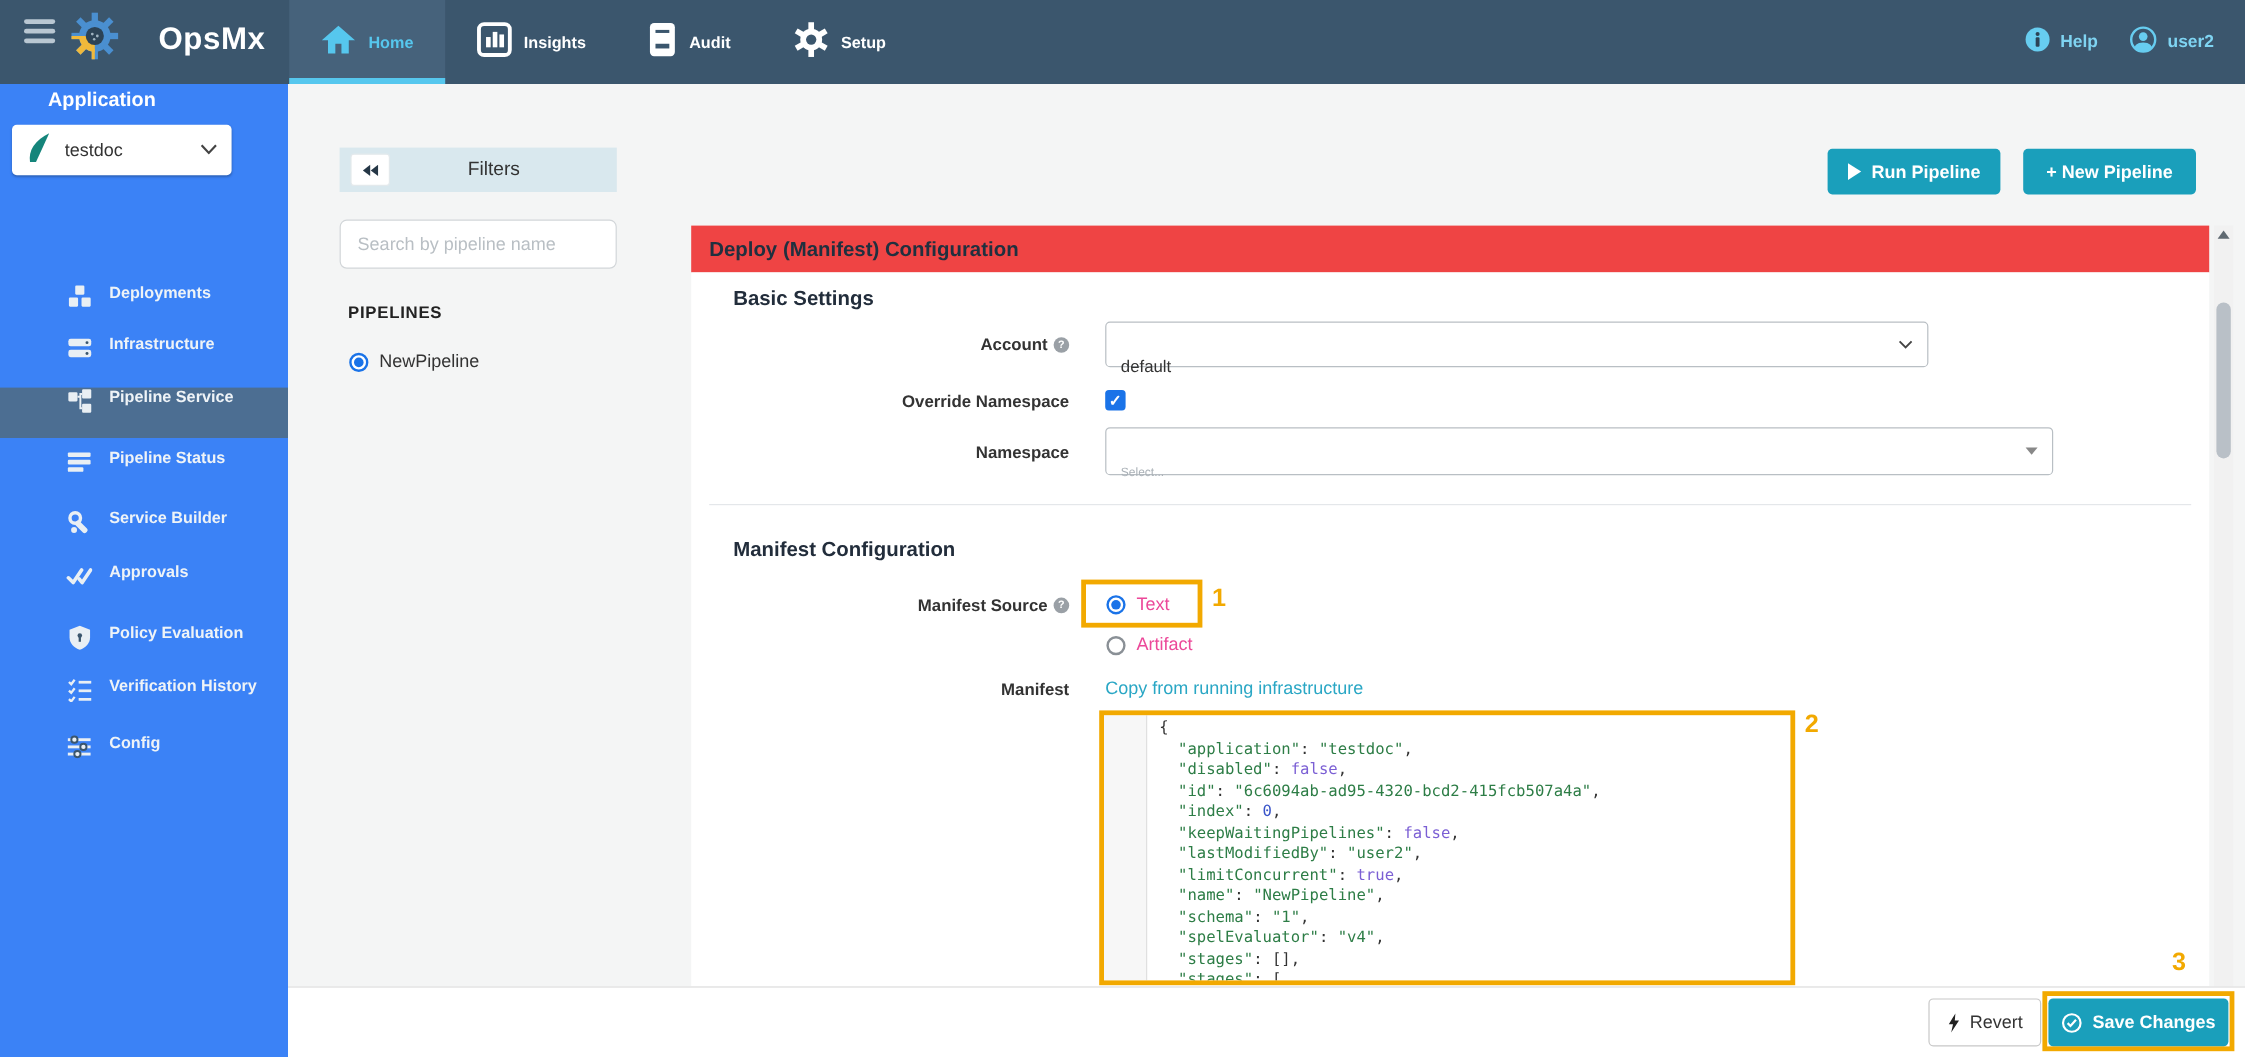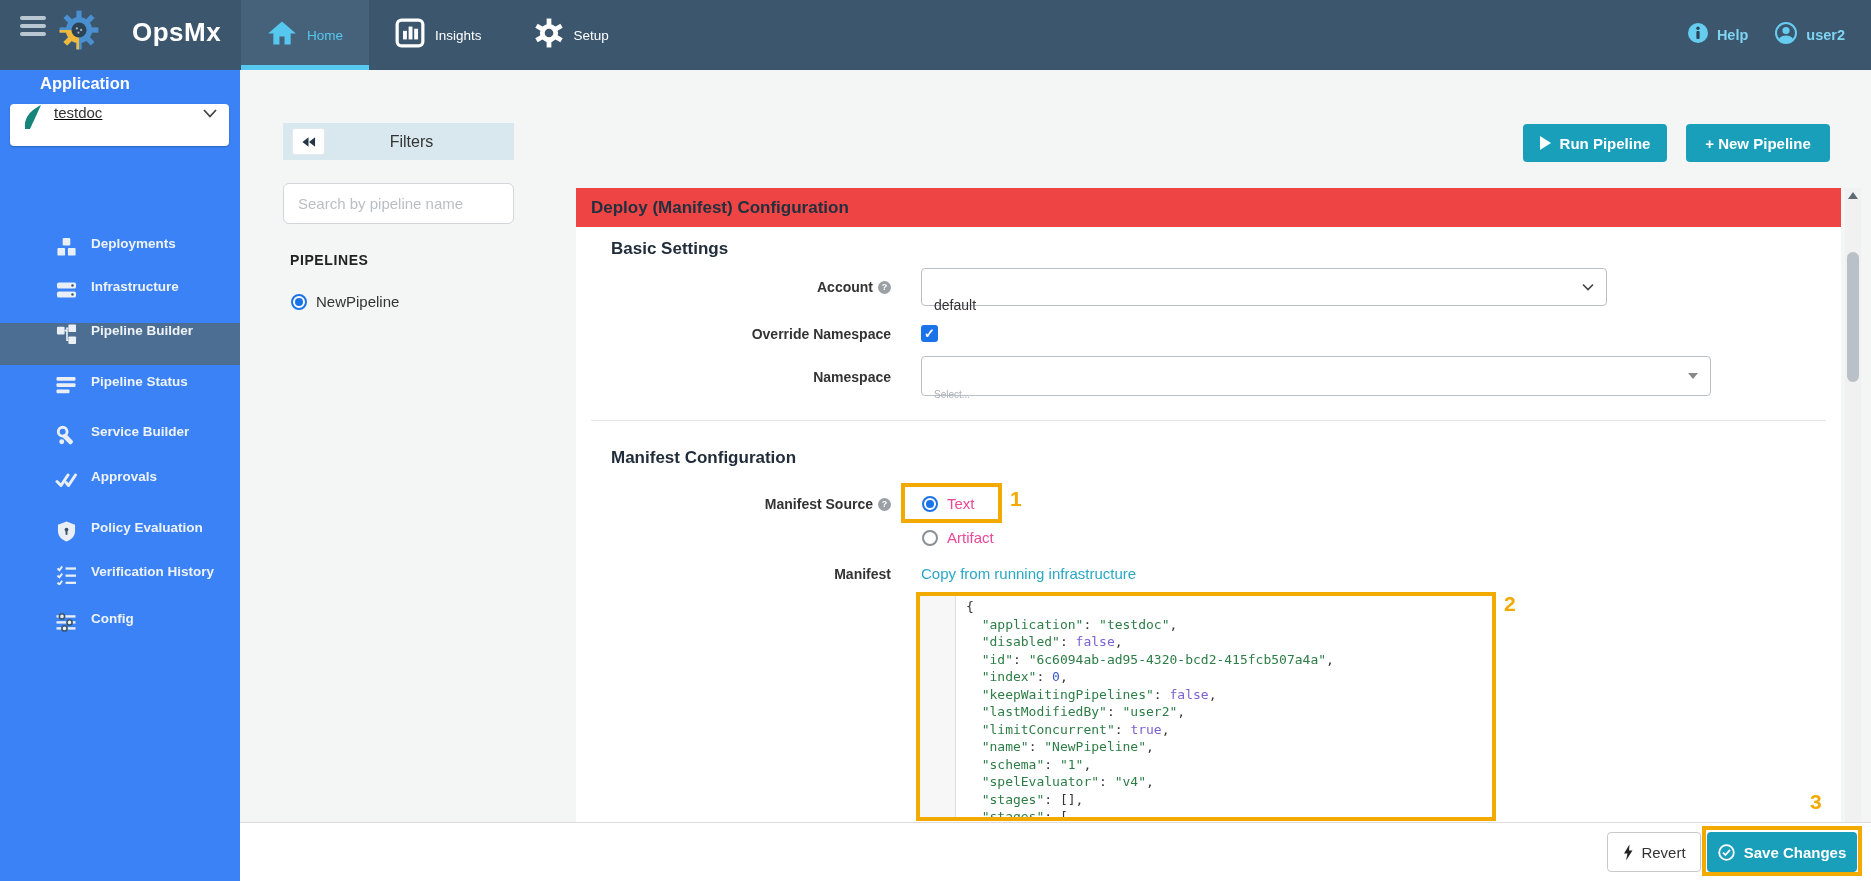--- a/index.html
+++ b/index.html
@@ -9,31 +9,31 @@
 
   
   .navbar { left:0; top:0; width:1871px; height:70px; background:#3b566d; z-index:5; }
   .hamburger { left:20px; top:16px; width:28px; height:22px; cursor:pointer; }
   .hamburger span { display:block; width:26px; height:3.5px; background:#b9c7d2; border-radius:2px; margin-bottom:4.5px; }
   .brand { left:58px; top:9px; display:flex; align-items:center; gap:6px; }
   .brand-text { color:#ffffff; font-size:26px; font-weight:bold; letter-spacing:0.5px;margin-left:26px; }
   .nav-tabs { left:241px; top:0; height:70px; display:flex; }
   .nav-tab { height:70px; display:flex; align-items:center; gap:10px; padding:0 26px; cursor:pointer; }
   .nav-tab.active { background:#46627b; border-bottom:5px solid #56c7ee; padding-top:5px; }
-  .nav-tab .tab-label { color:#ffffff; font-size:13.5px; font-weight:normal; }
+  .nav-tab .tab-label { color:#ffffff; font-size:13.5px; font-weight:bold; }
   .nav-tab.active .tab-label { color:#56c7ee; }
   .nav-right { right:26px; top:0; height:70px; display:flex; align-items:center; gap:26px; }
   .nav-right .nav-chip { display:flex; align-items:center; gap:8px; cursor:pointer; }
   .nav-right .chip-label { color:#7fd4f2; font-size:14.5px; font-weight:bold; }
 
   
   .sidebar { left:0; top:70px; width:240px; height:811px; background:#3b82f6; z-index:4; }
   .app-section-label { position:absolute; left:40px; top:4px; color:#ffffff; font-size:16.5px; font-weight:bold; }
-  .app-selector { position:absolute; left:10px; top:34px; width:219px; height:42px; background:#ffffff; border-radius:4px;
-                  display:flex; align-items:flex-start; padding:0 12px; gap:10px; cursor:pointer; box-shadow:0 1px 2px rgba(0,0,0,.25);text-decoration:underline; }
+  .app-selector { position:absolute; left:10px; top:34px; width:183px; height:42px; background:#ffffff; border-radius:4px;
+                  display:flex; align-items:center; padding:0 12px; gap:10px; cursor:pointer; box-shadow:0 1px 2px rgba(0,0,0,.25); }
   .app-selector .app-name { flex:1; color:#333; font-size:15px; }
   .side-item { position:absolute; left:0; width:240px; height:30px; display:flex; align-items:flex-start; gap:14px; padding-left:55px; cursor:pointer; }
   .side-item.selected { height:42px; background:#4c6e92; }
   .side-item .side-label { color:#eef3f7; font-size:13.5px; font-weight:bold; }
   .side-icon { width:22px; height:22px; flex:0 0 22px; display:flex; align-items:center; justify-content:center; }
 
   
   .filters-bar { left:283px; top:123px; width:231px; height:37px; background:#d9e8ee; display:flex; align-items:center; }
   .filters-collapse-btn { position:absolute; left:9px; top:5px; width:33px; height:27px; background:#ffffff; border:1px solid #e3e9ec; border-radius:3px;
                           display:flex; align-items:center; justify-content:center; cursor:pointer; }
@@ -164,20 +164,30 @@
           <rect x="2" y="2" width="24" height="24" rx="4" fill="none" stroke="#fff" stroke-width="3"></rect>
           <rect x="7.5" y="12" width="3.6" height="8" fill="#fff"></rect>
             <rect x="12.7" y="8" width="3.6" height="12" fill="#fff"></rect>
             <rect x="17.9" y="10" width="3.6" height="10" fill="#fff"></rect>
         </svg>
       </span>
       <span class="tab-label">Insights</span>
     </div>
     <div class="nav-tab">
       <span>
+        <svg width="24" height="30" viewBox="0 0 20 26">
+          <rect x="1" y="1" width="18" height="24" rx="3" fill="#fff"></rect>
+          <rect x="5" y="6" width="10" height="2.2" fill="#3b566d"></rect>
+            <rect x="5" y="16" width="10" height="3.4" fill="#3b566d"></rect>
+        </svg>
+      </span>
+      <span class="tab-label">Audit</span>
+    </div>
+    <div class="nav-tab">
+      <span>
         <svg width="30" height="30" viewBox="0 0 28 28">
           <g fill="#fff">
             <circle cx="14" cy="14" r="8.5"></circle>
             <rect x="11.8" y="0.5" width="4.4" height="6"></rect>
               <rect x="11.8" y="0.5" width="4.4" height="6" transform="rotate(60 14 14)"></rect>
             <rect x="11.8" y="0.5" width="4.4" height="6" transform="rotate(120 14 14)"></rect>
               <rect x="11.8" y="0.5" width="4.4" height="6" transform="rotate(180 14 14)"></rect>
             <rect x="11.8" y="0.5" width="4.4" height="6" transform="rotate(240 14 14)"></rect>
               <rect x="11.8" y="0.5" width="4.4" height="6" transform="rotate(300 14 14)"></rect>
           </g>
@@ -261,21 +271,21 @@
     <span class="side-icon">
       <svg width="21" height="21" viewBox="0 0 22 22">
           <g fill="#e9eff4">
             <rect x="1" y="3" width="8" height="8" rx="1"></rect>
             <rect x="13" y="0.5" width="8" height="8" rx="1"></rect>
             <rect x="13" y="13" width="8" height="8" rx="1"></rect>
           </g>
           <path d="M9 7 H11.5 V4.5 H13 M11.5 7 V17 H13" fill="none" stroke="#e9eff4" stroke-width="1.7"></path>
         </svg>
     </span>
-    <span class="side-label">Pipeline Builder</span>
+    <span class="side-label">Pipeline Service</span>
   </div>
   <div class="side-item" style="top:304px">
     <span class="side-icon">
       <svg width="20" height="18" viewBox="0 0 20 18" fill="#e9eff4">
           <rect x="0.5" y="1" width="19" height="3.8" rx="1"></rect>
           <rect x="0.5" y="7.2" width="19" height="3.8" rx="1"></rect>
           <rect x="0.5" y="13.4" width="13" height="3.8" rx="1"></rect>
         </svg>
     </span>
     <span class="side-label">Pipeline Status</span>

